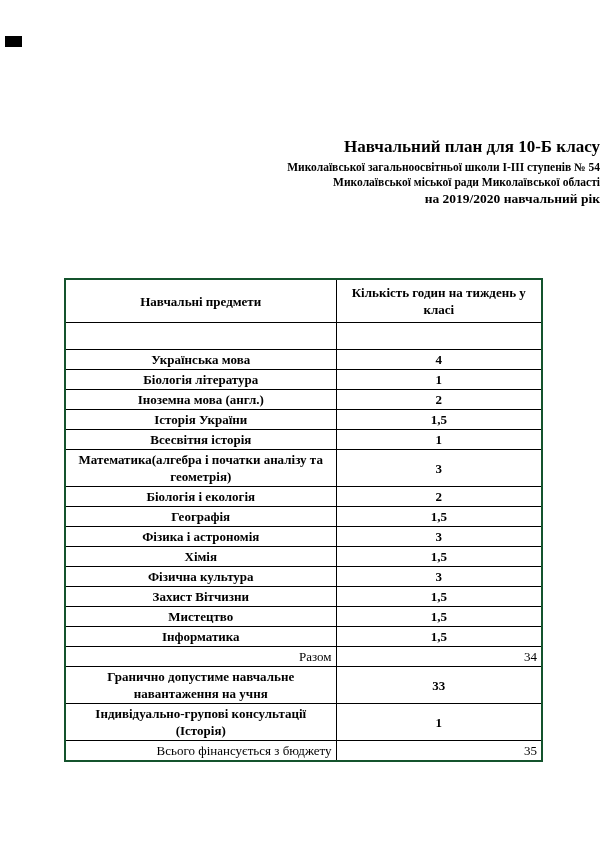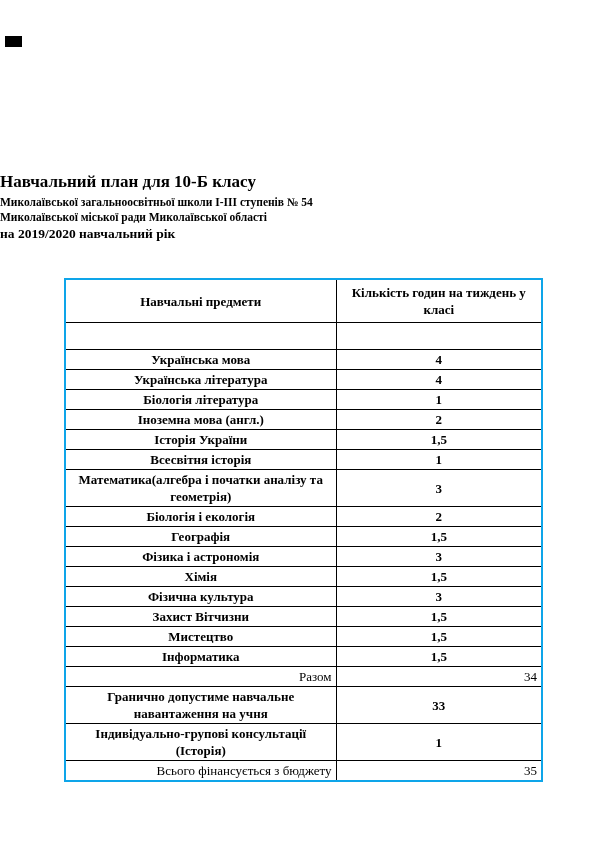--- a/index.html
+++ b/index.html
@@ -19,24 +19,24 @@
   .scan-artifact {
     position: absolute;
     left: 5px;
     top: 36px;
     width: 17px;
     height: 11px;
     background: #000000;
   }
   .title-block {
     position: absolute;
-    top: 172px;
+    top: 137px;
     left: 0;
     width: 100%;
-    text-align: left;
+    text-align: right;
   }
   .doc-title {
     font-size: 17px;
     font-weight: bold;
     margin-bottom: 3px;
   }
   .doc-subtitle-sm {
     font-size: 11.5px;
     font-weight: bold;
     line-height: 15px;
@@ -47,21 +47,21 @@
     line-height: 17px;
   }
   table.plan-table {
     position: absolute;
     top: 278px;
     left: 64px;
     width: 477px;
     border-collapse: collapse;
     table-layout: fixed;
     font-size: 13px;
-    border: 2px solid #0ea5e9;
+    border: 2px solid #14532d;
   }
   .plan-table col.c1 { width: 271px; }
   .plan-table col.c2 { width: 206px; }
   .plan-table th,
   .plan-table td {
     border: 1px solid #000000;
     text-align: center;
     vertical-align: middle;
     padding: 1px 4px;
     line-height: 17px;
@@ -105,24 +105,20 @@
         <th>Кількість годин на тиждень у класі</th>
       </tr>
     </thead>
     <tbody id="table-body">
         <tr class="spacer-row">
           <td></td>
           <td></td>
         </tr>
         <tr>
           <td>Українська мова</td>
-          <td>4</td>
-        </tr>
-        <tr>
-          <td>Українська література</td>
           <td>4</td>
         </tr>
         <tr>
           <td>Біологія література</td>
           <td>1</td>
         </tr>
         <tr>
           <td>Іноземна мова (англ.)</td>
           <td>2</td>
         </tr>

